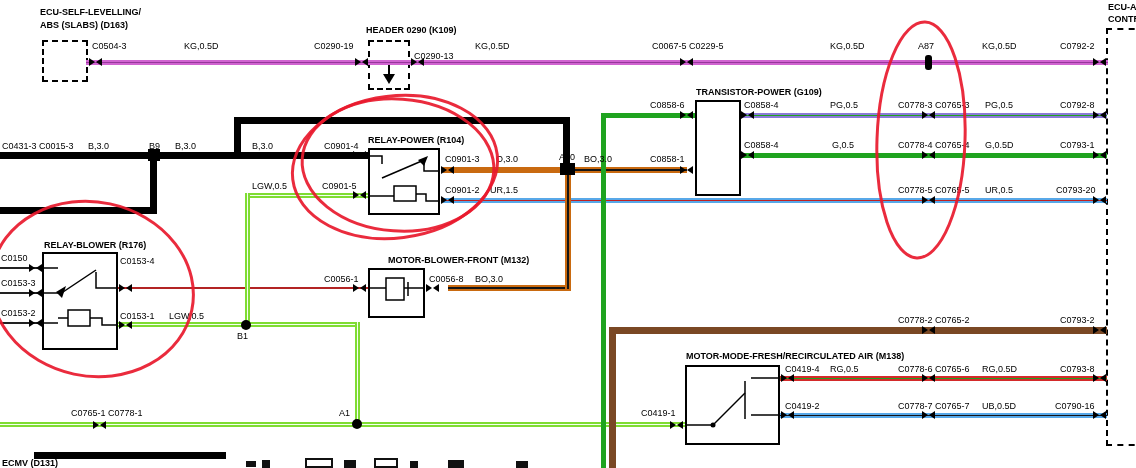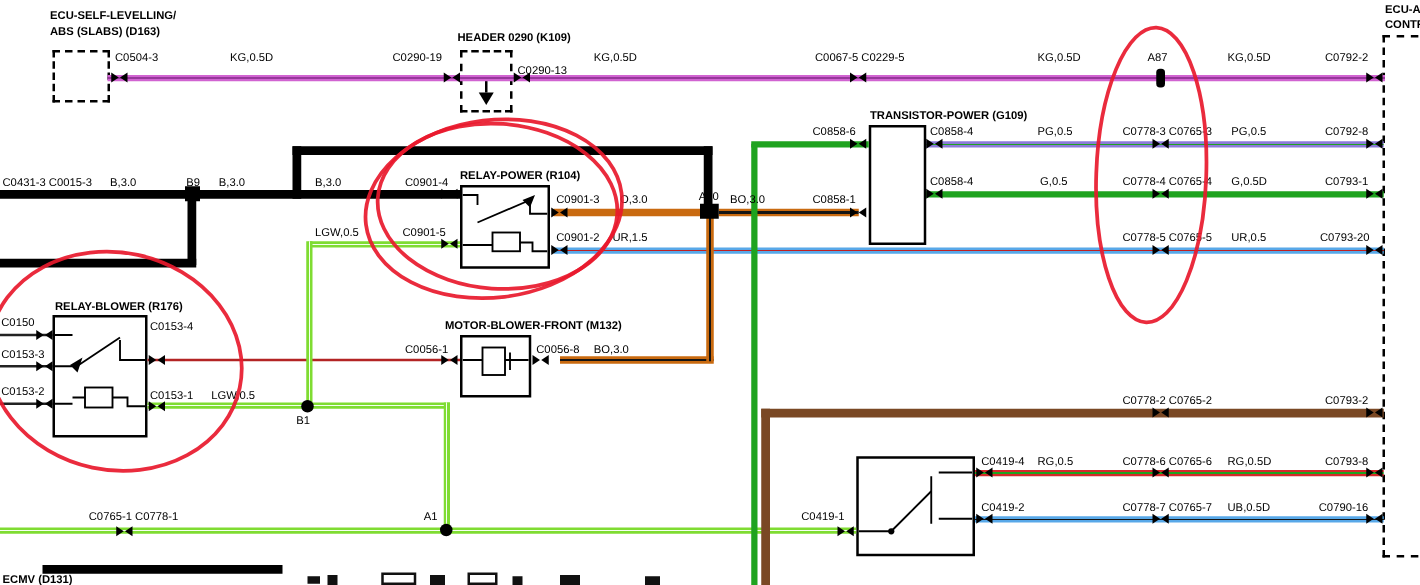--- a/index.html
+++ b/index.html
@@ -197,21 +197,22 @@
   <span class="conn" style="left:29px;top:261px"></span>
   <span class="conn" style="left:29px;top:286px"></span>
   <span class="conn" style="left:29px;top:316px"></span>
 
   <div class="lbl cname" style="left:40px;top:7px">ECU-SELF-LEVELLING/</div>
   <div class="lbl cname" style="left:40px;top:20px">ABS (SLABS) (D163)</div>
   <div class="lbl cname" style="left:366px;top:25px">HEADER 0290 (K109)</div>
   <div class="lbl cname" style="left:696px;top:87px">TRANSISTOR-POWER (G109)</div>
   <div class="lbl cname" style="left:368px;top:135px">RELAY-POWER (R104)</div>
   <div class="lbl cname" style="left:44px;top:240px">RELAY-BLOWER (R176)</div>
-  <div class="lbl cname" style="left:356px;top:255px">MOTOR-BLOWER-FRONT (M132)</div>
+  <div class="lbl cname" style="left:388px;top:255px">MOTOR-BLOWER-FRONT (M132)</div>
+  <div class="lbl cname" style="left:686px;top:351px">MOTOR-MODE-FRESH/RECIRCULATED AIR (M138)</div>
   <div class="lbl cname" style="left:1108px;top:2px">ECU-A</div>
   <div class="lbl cname" style="left:1108px;top:14px">CONTR</div>
   <div class="lbl cname" style="left:2px;top:458px">ECMV (D131)</div>
 
   <div class="lbl" style="left:92px;top:41px">C0504-3</div>
   <div class="lbl" style="left:184px;top:41px">KG,0.5D</div>
   <div class="lbl" style="left:314px;top:41px">C0290-19</div>
   <div class="lbl" style="left:414px;top:51px">C0290-13</div>
   <div class="lbl" style="left:475px;top:41px">KG,0.5D</div>
   <div class="lbl" style="left:652px;top:41px">C0067-5 C0229-5</div>

